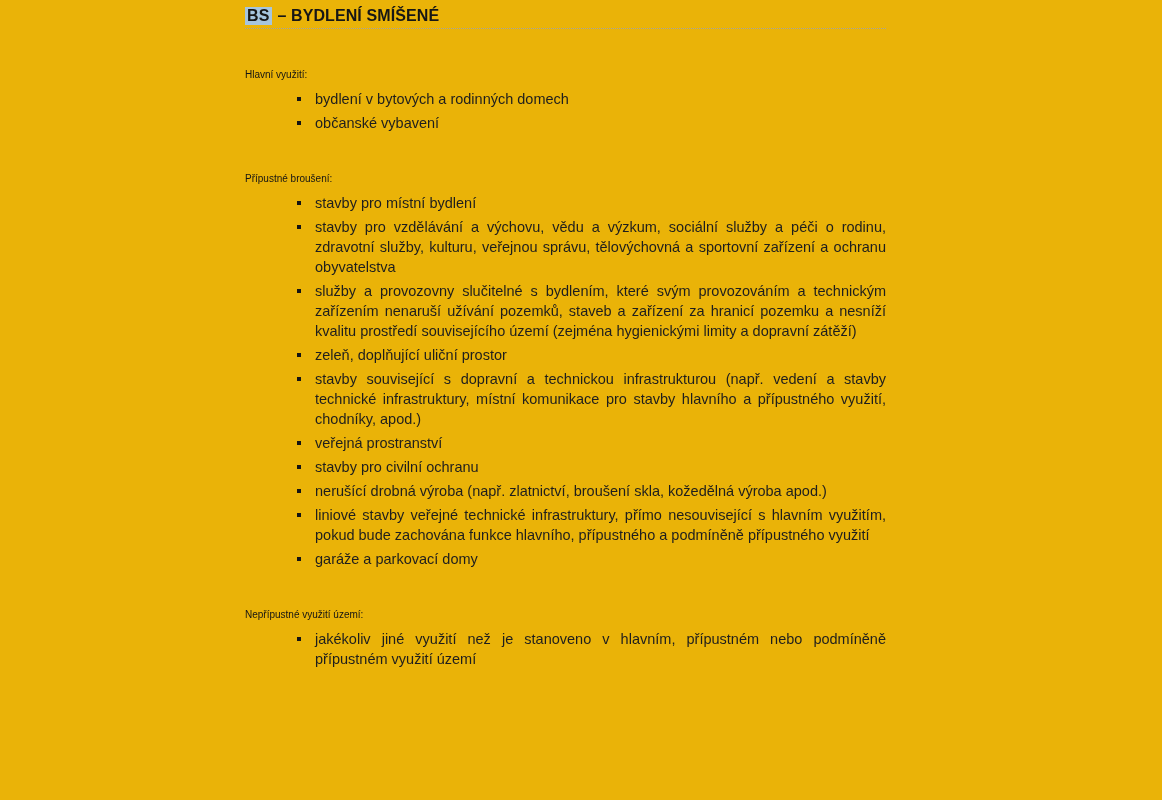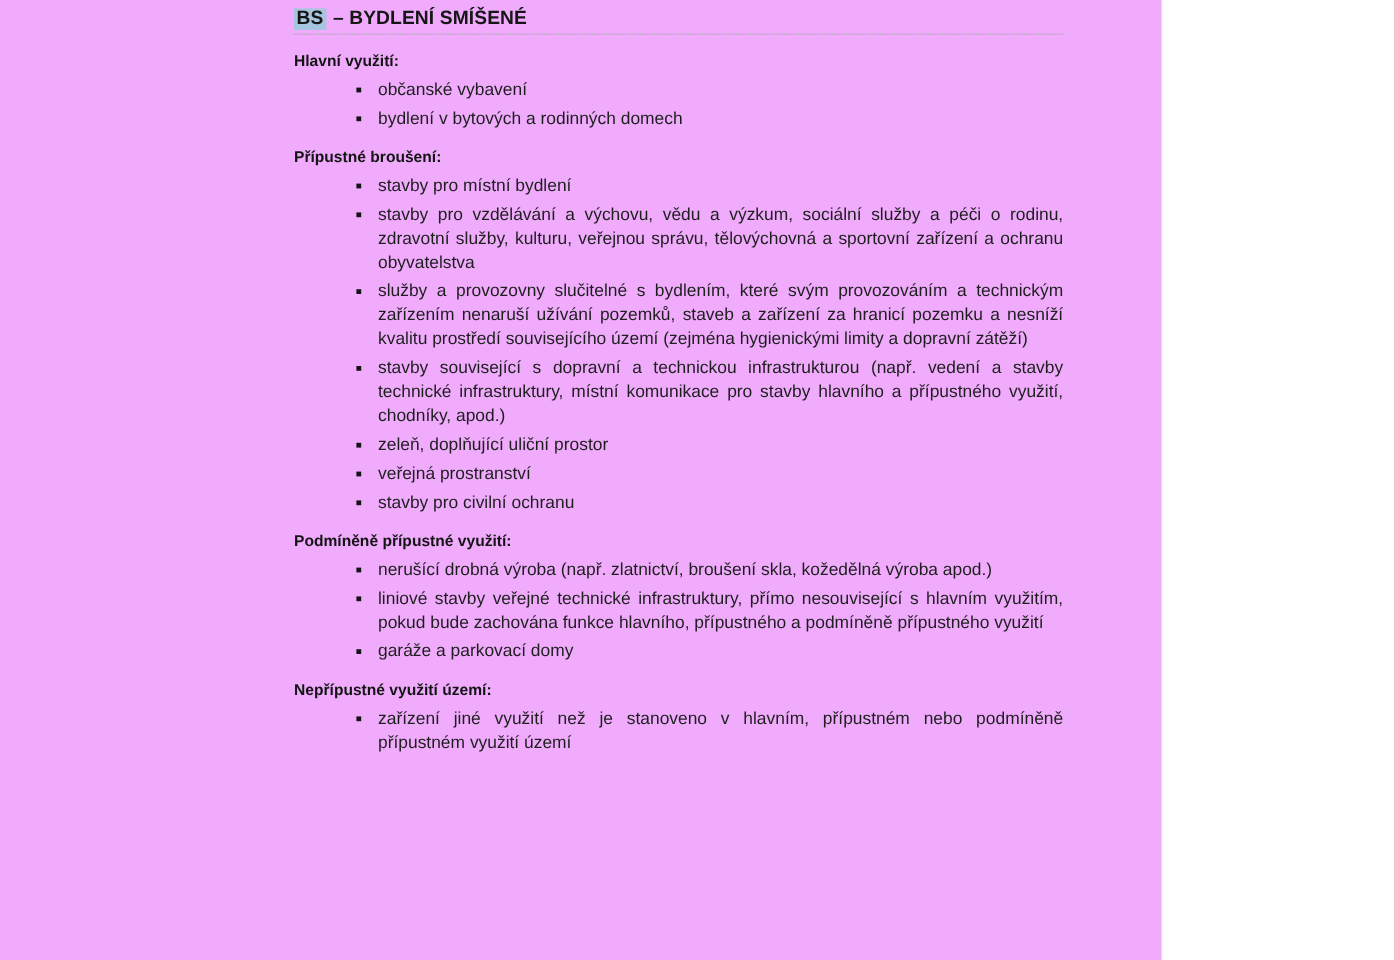--- a/index.html
+++ b/index.html
@@ -6,23 +6,23 @@
   html, body { background: #ffffff; }
   body {
     width: 1162px;
     height: 800px;
     font-family: "Liberation Sans", sans-serif;
     color: #1e1e1e;
     overflow: hidden;
   }
   .page {
     position: relative;
-    width: 968px;
+    width: 1162px;
     height: 800px;
-    background: #f0abfc;
+    background: #eab308;
   }
   .content {
     position: absolute;
     left: 245px;
     top: 6px;
     width: 641px;
   }
   
   .doc-title {
     font-size: 16px;
@@ -34,25 +34,25 @@
     letter-spacing: 0.1px;
     white-space: nowrap;
   }
   .code-highlight {
     background: #a6c5de;
     padding: 0 3px 1px 2px;
   }
   .title-rest { margin-left: 5px; }
   
   .section-heading {
-    font-size: 13px;
-    font-weight: 700;
+    font-size: 10px;
+    font-weight: 400;
     line-height: 19px;
     color: #141414;
-    margin-top: 12px;
+    margin-top: 36px;
     margin-bottom: 5px;
   }
   
   ul.bullet-list {
     list-style: none;
   }
   ul.bullet-list li {
     position: relative;
     padding-left: 70px;
     font-size: 14.5px;
@@ -78,48 +78,47 @@
 <div class="page">
   <div class="content">
 
     <div class="doc-title">
       <span class="code-highlight">BS</span><span class="title-rest">– BYDLENÍ SMÍŠENÉ</span>
     </div>
 
     <div class="section">
       <div class="section-heading">Hlavní využití:</div>
       <ul class="bullet-list">
+        <li><span class="sq"></span><span>bydlení v bytových a rodinných domech</span></li>
         <li><span class="sq"></span><span>občanské vybavení</span></li>
-        <li><span class="sq"></span><span>bydlení v bytových a rodinných domech</span></li>
       </ul>
     </div>
 
     <div class="section">
       <div class="section-heading">Přípustné broušení:</div>
       <ul class="bullet-list">
         <li><span class="sq"></span><span>stavby pro místní bydlení</span></li>
         <li><span class="sq"></span><span>stavby pro vzdělávání a výchovu, vědu a výzkum, sociální služby a péči o rodinu, zdravotní služby, kulturu, veřejnou správu, tělovýchovná a sportovní zařízení a ochranu obyvatelstva</span></li>
         <li><span class="sq"></span><span>služby a provozovny slučitelné s bydlením, které svým provozováním a technickým zařízením nenaruší užívání pozemků, staveb a zařízení za hranicí pozemku a nesníží kvalitu prostředí souvisejícího území (zejména hygienickými limity a dopravní zátěží)</span></li>
+        <li><span class="sq"></span><span>zeleň, doplňující uliční prostor</span></li>
         <li><span class="sq"></span><span>stavby související s dopravní a technickou infrastrukturou (např. vedení a stavby technické infrastruktury, místní komunikace pro stavby hlavního a přípustného využití, chodníky, apod.)</span></li>
-        <li><span class="sq"></span><span>zeleň, doplňující uliční prostor</span></li>
         <li><span class="sq"></span><span>veřejná prostranství</span></li>
         <li><span class="sq"></span><span>stavby pro civilní ochranu</span></li>
       </ul>
     </div>
 
     <div class="section">
-      <div class="section-heading">Podmíněně přípustné využití:</div>
       <ul class="bullet-list">
         <li><span class="sq"></span><span>nerušící drobná výroba (např. zlatnictví, broušení skla, kožedělná výroba apod.)</span></li>
         <li><span class="sq"></span><span>liniové stavby veřejné technické infrastruktury, přímo nesouvisející s hlavním využitím, pokud bude zachována funkce hlavního, přípustného a podmíněně přípustného využití</span></li>
         <li><span class="sq"></span><span>garáže a parkovací domy</span></li>
       </ul>
     </div>
 
     <div class="section">
       <div class="section-heading">Nepřípustné využití území:</div>
       <ul class="bullet-list">
-        <li><span class="sq"></span><span>zařízení jiné využití než je stanoveno v hlavním, přípustném nebo podmíněně přípustném využití území</span></li>
+        <li><span class="sq"></span><span>jakékoliv jiné využití než je stanoveno v hlavním, přípustném nebo podmíněně přípustném využití území</span></li>
       </ul>
     </div>
 
   </div>
 </div>
 
 </body></html>

